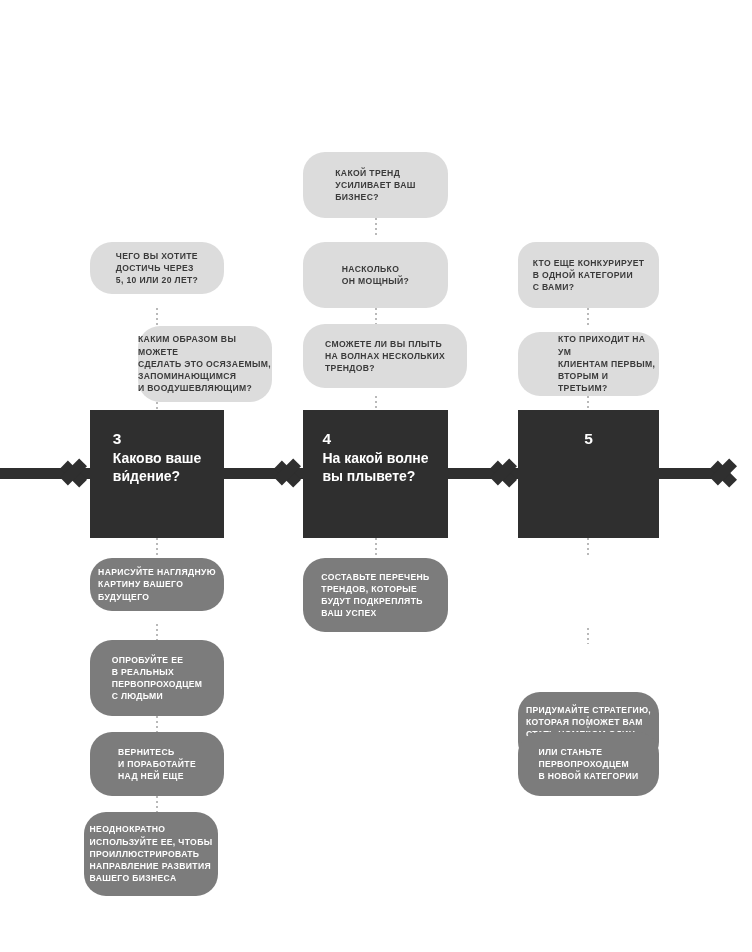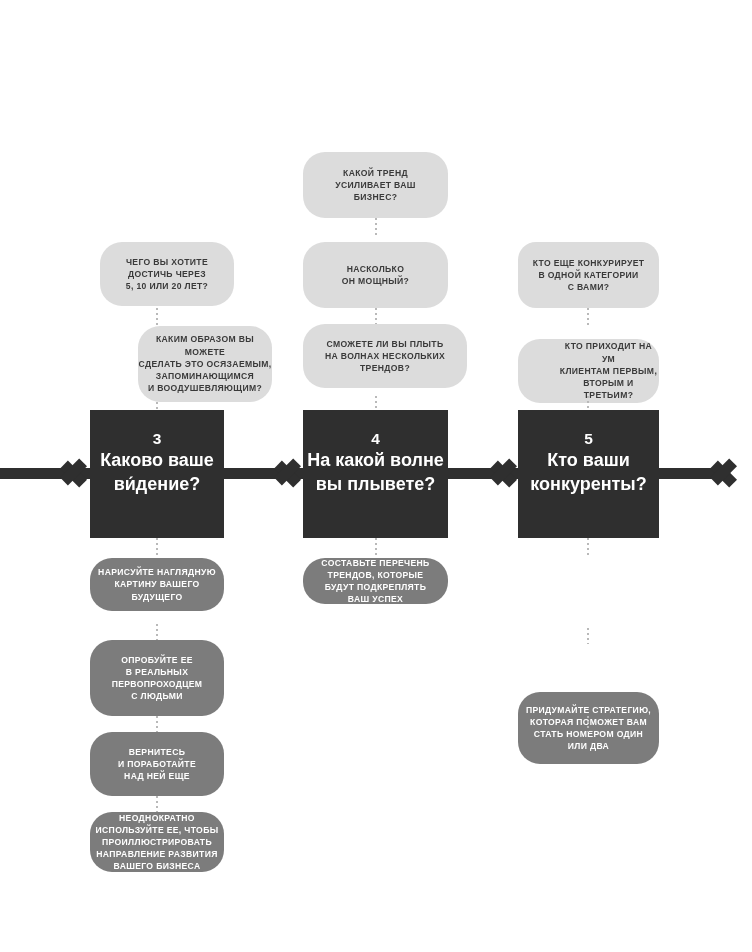--- a/index.html
+++ b/index.html
@@ -21,21 +21,20 @@
     height: 952px;
   }
 
   
   .node {
     position: absolute;
     box-sizing: border-box;
     display: flex;
     align-items: center;
     justify-content: center;
-    text-align: center;
     border-radius: 22px;
     letter-spacing: 0.35px;
   }
   .node .txt {
     display: block;
     white-space: pre-line;
     line-height: 1.42;
   }
 
   
@@ -67,21 +66,21 @@
   .node.stage .num {
     display: block;
     font-size: 15.5px;
     font-weight: bold;
     margin-bottom: 1px;
   }
   .node.stage .title {
     display: block;
     white-space: pre-line;
     line-height: 1.32;
-    font-size: 18px;
+    font-size: 14px;
     font-weight: bold;
   }
 
   
   .dots {
     position: absolute;
     width: 2px;
     background-image: linear-gradient(to bottom, #b9b9b9 0 2px, rgba(0,0,0,0) 2px 5px);
     background-size: 2px 5px;
     background-repeat: repeat-y;
@@ -116,21 +115,21 @@
     bottom: 1px;
     transform: rotate(-45deg);
     transform-origin: left center;
   }
 </style>
 </head>
 <body>
 
 <div id="canvas">
 
-  <div class="node q" style="left:100px; top:242px; width:134px; height:64px;">
+  <div class="node q" style="left:90px; top:242px; width:134px; height:52px;">
     <span class="txt">ЧЕГО ВЫ ХОТИТЕ
 ДОСТИЧЬ ЧЕРЕЗ
 5, 10 ИЛИ 20 ЛЕТ?</span>
   </div>
   <div class="dots" style="left:156px; top:308px; height:18px;"></div>
 
   <div class="node q" style="left:90px; top:326px; width:134px; height:76px;margin-left:48px;">
     <span class="txt">КАКИМ ОБРАЗОМ ВЫ МОЖЕТЕ
 СДЕЛАТЬ ЭТО ОСЯЗАЕМЫМ,
 ЗАПОМИНАЮЩИМСЯ
@@ -162,21 +161,21 @@
   </div>
   <div class="dots" style="left:156px; top:716px; height:16px;"></div>
 
   <div class="node a" style="left:90px; top:732px; width:134px; height:64px;">
     <span class="txt">ВЕРНИТЕСЬ
 И ПОРАБОТАЙТЕ
 НАД НЕЙ ЕЩЕ</span>
   </div>
   <div class="dots" style="left:156px; top:796px; height:16px;"></div>
 
-  <div class="node a" style="left:90px; top:812px; width:134px; height:60px;">
+  <div class="node a" style="left:84px; top:812px; width:134px; height:84px;">
     <span class="txt">НЕОДНОКРАТНО
 ИСПОЛЬЗУЙТЕ ЕЕ, ЧТОБЫ
 ПРОИЛЛЮСТРИРОВАТЬ
 НАПРАВЛЕНИЕ РАЗВИТИЯ
 ВАШЕГО БИЗНЕСА</span>
   </div>
 
   <div class="node q" style="left:303px; top:152px; width:145px; height:66px;">
     <span class="txt">КАКОЙ ТРЕНД
 УСИЛИВАЕТ ВАШ
@@ -199,60 +198,63 @@
 
   <div class="node stage" style="left:303px; top:410px; width:145px; height:128px;">
     <div>
       <span class="num">4</span>
       <span class="title">На какой волне
 вы плывете?</span>
     </div>
   </div>
   <div class="dots" style="left:375px; top:538px; height:20px;"></div>
 
-  <div class="node a" style="left:303px; top:558px; width:145px; height:46px;">
+  <div class="node a" style="left:303px; top:558px; width:145px; height:74px;">
     <span class="txt">СОСТАВЬТЕ ПЕРЕЧЕНЬ
 ТРЕНДОВ, КОТОРЫЕ
 БУДУТ ПОДКРЕПЛЯТЬ
 ВАШ УСПЕХ</span>
   </div>
 
   <div class="node q" style="left:518px; top:242px; width:141px; height:66px;border-radius:18px;">
     <span class="txt">КТО ЕЩЕ КОНКУРИРУЕТ
 В ОДНОЙ КАТЕГОРИИ
 С ВАМИ?</span>
   </div>
   <div class="dots" style="left:587px; top:308px; height:18px;"></div>
 
-  <div class="node q" style="left:518px; top:339px; width:141px; height:64px;padding-left:40px;">
+  <div class="node q" style="left:518px; top:332px; width:141px; height:64px;padding-left:40px;">
     <span class="txt">КТО ПРИХОДИТ НА УМ
 КЛИЕНТАМ ПЕРВЫМ,
 ВТОРЫМ И ТРЕТЬИМ?</span>
   </div>
   <div class="dots" style="left:587px; top:396px; height:16px;"></div>
 
   <div class="node stage" style="left:518px; top:410px; width:141px; height:128px;">
     <div>
       <span class="num">5</span>
-      <span class="title">Кто ваши
-конкуренты?</span>
     </div>
   </div>
   <div class="dots" style="left:587px; top:538px; height:20px;"></div>
 
   <div class="dots" style="left:587px; top:628px; height:16px;"></div>
 
   <div class="node a" style="left:518px; top:644px; width:141px; height:72px;margin-top:48px;">
     <span class="txt">ПРИДУМАЙТЕ СТРАТЕГИЮ,
 КОТОРАЯ ПОМОЖЕТ ВАМ
 СТАТЬ НОМЕРОМ ОДИН
 ИЛИ ДВА</span>
   </div>
   <div class="dots" style="left:587px; top:716px; height:16px;"></div>
 
+  <div class="node a" style="left:518px; top:732px; width:141px; height:64px;">
+    <span class="txt">ИЛИ СТАНЬТЕ
+ПЕРВОПРОХОДЦЕМ
+В НОВОЙ КАТЕГОРИИ</span>
+  </div>
 
   <div class="arrow-shaft" style="left:0px; top:468px; width:92px;"></div>
   <div class="chev" style="left:62px; top:458px;"></div>
 
   <div class="arrow-shaft" style="left:224px; top:468px; width:81px;"></div>
   <div class="chev" style="left:276px; top:458px;"></div>
 
   <div class="arrow-shaft" style="left:448px; top:468px; width:72px;"></div>
   <div class="chev" style="left:492px; top:458px;"></div>
 

